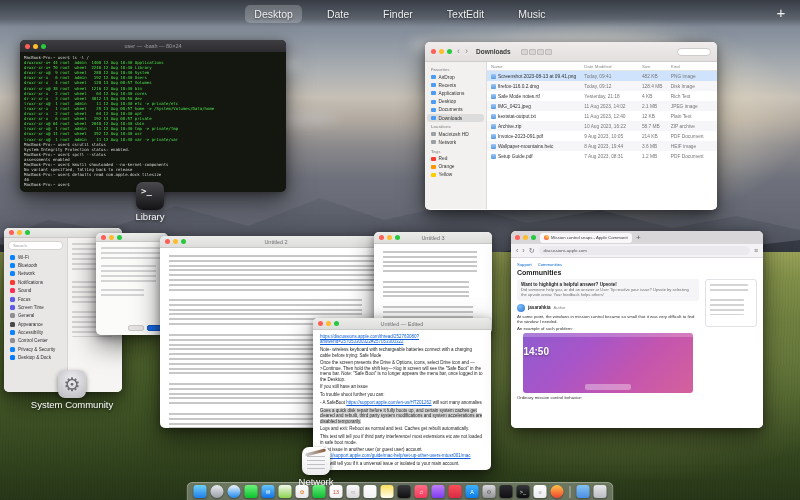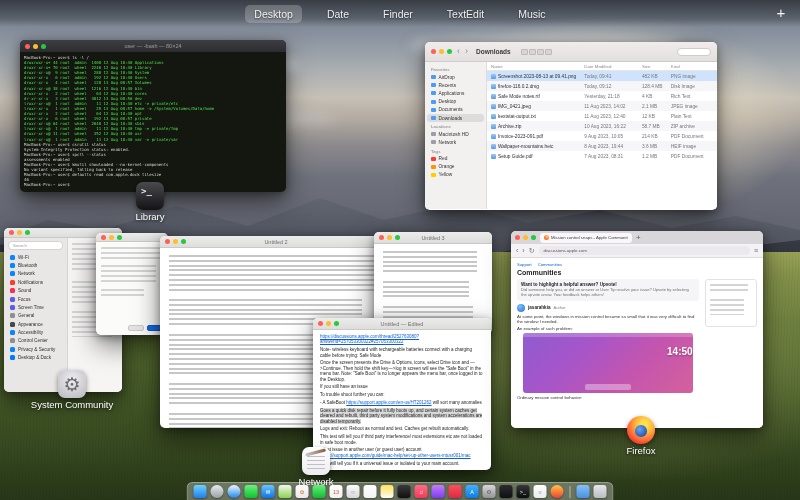--- a/index.html
+++ b/index.html
@@ -147,21 +147,21 @@
   .ac-author { display:flex; align-items:center; gap:3px; margin:3px 0 2px; }
   .ac-avatar { width:8px; height:8px; border-radius:50%; flex:none;
     background:radial-gradient(circle at 35% 30%, #79c0f7, #2f6fd6); }
   .ac-name { font-size:4.6px; font-weight:bold; color:#1d1d1f; }
   .ac-meta { font-size:4.1px; color:#86868b; }
   .ac-q { font-size:4.3px; line-height:5.2px; color:#333; margin-bottom:2px; }
   .ac-cap { font-size:4.3px; color:#333; margin:2px 0; }
   .ac-shot { width:93%; height:60px; border-radius:3px; margin:2px auto 2px; position:relative; overflow:hidden;
     background:linear-gradient(135deg,#8f5bd0 0%,#a855c8 35%,#c455ae 65%,#d4619c 100%); }
   .shot-menubar { height:4px; background:rgba(255,255,255,.22); }
-  .shot-time { position:absolute; top:13px; left:0; right:0; text-align:right; color:#fff;
+  .shot-time { position:absolute; top:13px; left:0; right:0; text-align:left; color:#fff;
     font-size:10px; font-weight:bold; text-shadow:0 1px 2px rgba(0,0,0,.35); }
   .shot-dock { position:absolute; bottom:3px; left:50%; transform:translateX(-50%);
     width:46px; height:6px; border-radius:2px; background:rgba(255,255,255,.35); }
 
   
   .app-badge { position:absolute; width:64px; display:flex; flex-direction:column; align-items:center; gap:1px; z-index:30; }
   .app-label { font-size:9.5px; color:#fff; text-shadow:0 1px 3px rgba(0,0,0,.75); white-space:nowrap; }
   .appicon { width:28px; height:28px; border-radius:7px; box-shadow:0 2px 5px rgba(0,0,0,.45); position:relative; flex:none; }
   .ic-terminal { background:linear-gradient(180deg,#4a4a4e,#131316); color:#e9e9e9;
     font-family:"DejaVu Sans Mono", monospace; font-size:9px; font-weight:bold; padding:4px 0 0 5px; }
@@ -635,24 +635,20 @@
     <div class="app-label">Library</div>
   </div>
   <div class="app-badge" style="left:40px;top:370px;">
     <div class="appicon ic-settings">⚙</div>
     <div class="app-label">System Community</div>
   </div>
   <div class="app-badge" style="left:284px;top:447px;">
     <div class="appicon ic-textedit"></div>
     <div class="app-label">Network</div>
   </div>
-  <div class="app-badge" style="left:609px;top:416px;">
-    <div class="appicon ic-firefox"></div>
-    <div class="app-label">Firefox</div>
-  </div>
 
   <div class="dock">
     <div class="dock-items">
         <div class="dock-icon" style="background: linear-gradient(rgb(111, 209, 251), rgb(31, 127, 232));"></div>
         <div class="dock-icon round" style="background: linear-gradient(rgb(232, 234, 238), rgb(154, 160, 168));"></div>
         <div class="dock-icon round" style="background: linear-gradient(rgb(244, 246, 248), rgb(27, 136, 240));"></div>
         <div class="dock-icon" style="background: linear-gradient(rgb(109, 241, 125), rgb(11, 195, 43));"></div>
         <div class="dock-icon" style="background: linear-gradient(rgb(102, 198, 251), rgb(17, 115, 230));">
           <span>✉</span>
         </div>

